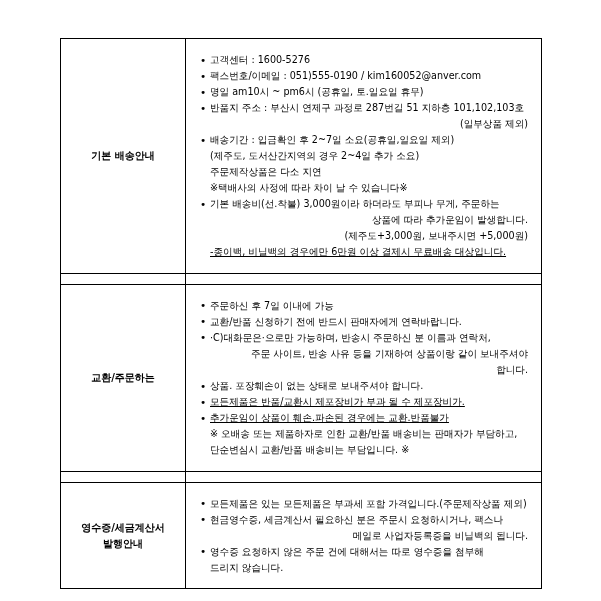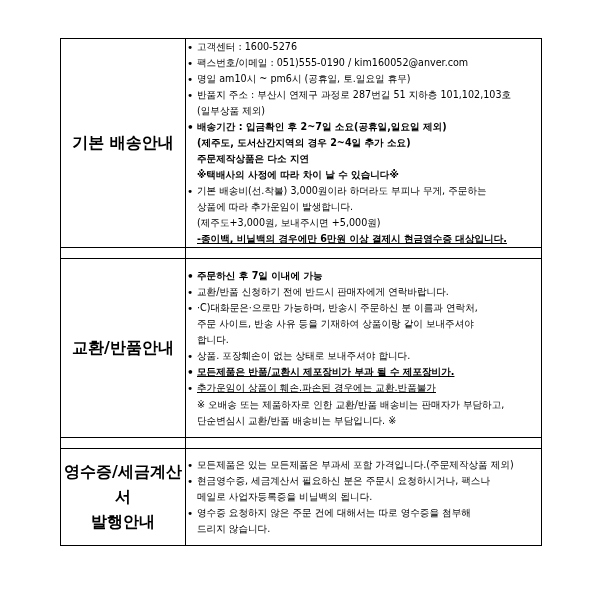--- a/index.html
+++ b/index.html
@@ -28,33 +28,33 @@
     table-layout: fixed;
   }
   table.info td {
     border: 1px solid #000000;
     vertical-align: middle;
     padding: 0;
   }
   td.label {
     width: 124px;
     text-align: center;
-    font-size: 16px;
+    font-size: 10px;
     font-weight: bold;
     color: #000000;
     line-height: 1.55;
     padding: 4px 2px;
   }
   td.content {
     padding: 7px 6px 8px 10px;
     vertical-align: top;
   }
   ul.lines {
     list-style: none;
-    margin: 0;
+    margin: 13px;
     padding: 0;
   }
   ul.lines > li {
     position: relative;
     padding-left: 11px;
     font-size: 9.6px;
     line-height: 1.62;
     color: #000000;
     margin: 0 0 0.5px 0;
   }
@@ -66,27 +66,28 @@
     font-size: 10.5px;
     line-height: 1.62;
   }
   ul.lines > li.cont {
     padding-left: 11px;
   }
   li.red-line {
     color: #ff0000;
   }
   li.bold-line {
-    font-weight: bold;
+    font-weight: normal;
   }
   li.ul-line {
     text-decoration: underline;
   }
   li.indent1 {
     padding-left: 21px;
+    text-align: right;
   }
   li.indent2 {
     padding-left: 31px;
   }
   li.indent3 {
     padding-left: 44px;
   }
   li.indent4 {
     padding-left: 58px;
   }
@@ -116,33 +117,33 @@
             <li class="bulleted">명일 am10시 ~ pm6시 (공휴일, 토.일요일 휴무)</li>
             <li class="bulleted">반품지 주소 : 부산시 연제구 과정로 287번길 51 지하층 101,102,103호</li>
             <li class="cont indent1">(일부상품 제외)</li>
             <li class="bulleted red-line bold-line">배송기간 : 입금확인 후 2~7일 소요(공휴일,일요일 제외)</li>
             <li class="cont indent2 red-line bold-line">(제주도, 도서산간지역의 경우 2~4일 추가 소요)</li>
             <li class="cont indent3 red-line bold-line">주문제작상품은 다소 지연</li>
             <li class="cont indent2 red-line bold-line">※택배사의 사정에 따라 차이 날 수 있습니다※</li>
             <li class="bulleted">기본 배송비(선.착불) 3,000원이라 하더라도 부피나 무게, 주문하는</li>
             <li class="cont indent1">상품에 따라 추가운임이 발생합니다.</li>
             <li class="cont indent1">(제주도+3,000원, 보내주시면 +5,000원)</li>
-            <li class="cont bold-line ul-line">-종이백, 비닐백의 경우에만 6만원 이상 결제시 현금영수증 대상입니다.</li>
+            <li class="cont bold-line ul-line">-종이백, 비닐백의 경우에만 6만원 이상 결제시 무료배송 대상입니다.</li>
           </ul>
         </td>
       </tr>
 
       <tr class="spacer-row">
         <td></td>
         <td></td>
       </tr>
 
       <tr class="row-exchange">
         <td class="label">
-          <span>교환/반품안내</span>
+          <span>교환/주문하는</span>
         </td>
         <td class="content">
           <ul class="lines">
             <li class="bulleted red-line bold-line">주문하신 후 7일 이내에 가능</li>
             <li class="bulleted">교환/반품 신청하기 전에 반드시 판매자에게 연락바랍니다.</li>
             <li class="bulleted">·C)대화문은·으로만 가능하며, 반송시 주문하신 분 이름과 연락처,</li>
             <li class="cont indent1">주문 사이트, 반송 사유 등을 기재하여 상품이랑 같이 보내주셔야</li>
             <li class="cont indent1">합니다.</li>
             <li class="bulleted">상품. 포장훼손이 없는 상태로 보내주셔야 합니다.</li>
             <li class="bulleted bold-line ul-line">모든제품은 반품/교환시 제포장비가 부과 될 수 제포장비가.</li>

